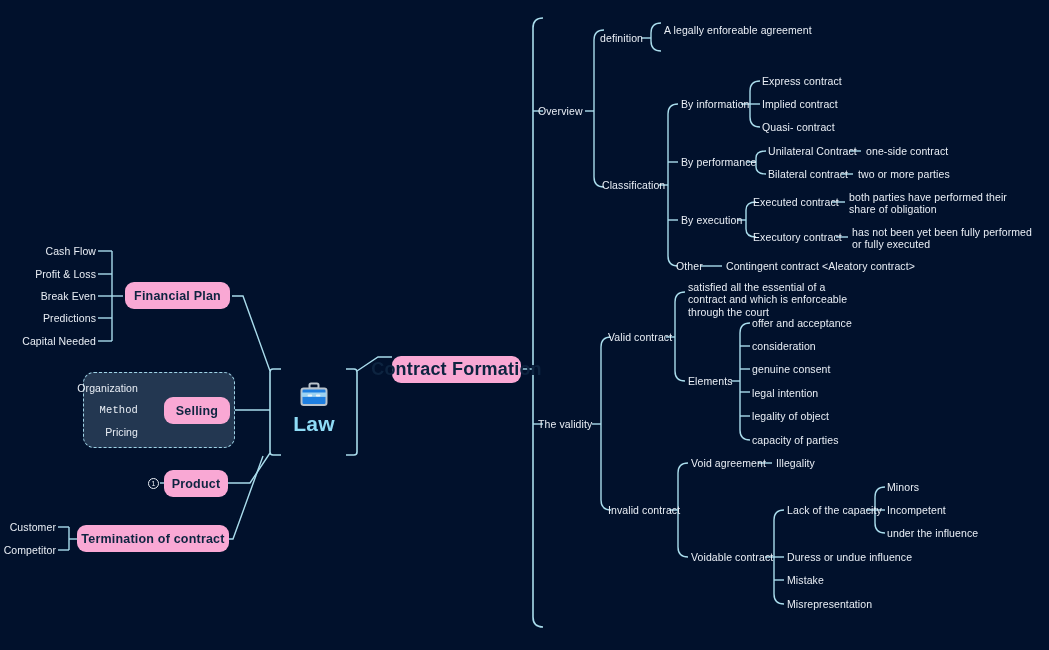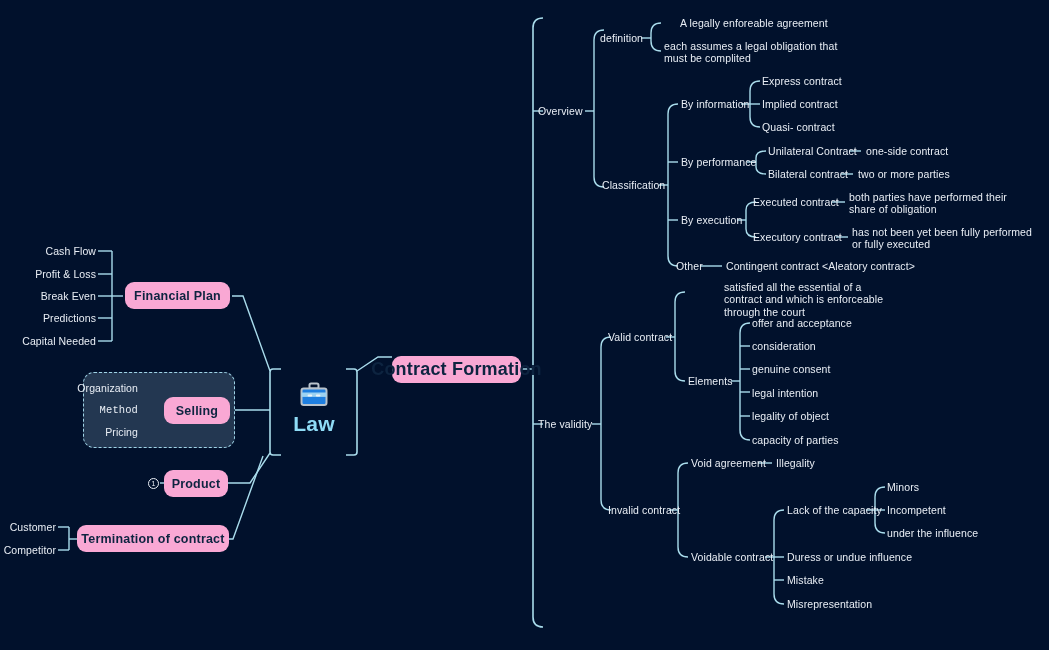--- a/index.html
+++ b/index.html
@@ -247,22 +247,21 @@
   <div class="leaf lefty" style="left:0px; top:521px; width:56px;">Customer</div>
   <div class="leaf lefty" style="left:0px; top:544px; width:56px;">Competitor</div>
 
   <div class="pill n2" style="left:392px; top:356px; width:129px; height:27px;">
     <span>Contract Formation</span>
   </div>
 
   <div class="leaf right" style="left:538px; top:105px;">Overview</div>
 
   <div class="leaf right" style="left:600px; top:32px;">definition</div>
-  <div class="leaf right wrap" style="left:664px; top:17px; width:200px;margin-left:16px;">A legally enforeable agreement</div>
-  <div class="leaf right wrap" style="left:664px; top:40px; width:190px;">each assumes a legal obligation that must be complited</div>
+  <div class="leaf right wrap" style="left:664px; top:24px; width:200px;">A legally enforeable agreement</div>
 
   <div class="leaf right" style="left:602px; top:179px;">Classification</div>
 
   <div class="leaf right" style="left:681px; top:98px;">By information</div>
   <div class="leaf right" style="left:762px; top:75px;">Express contract</div>
   <div class="leaf right" style="left:762px; top:98px;">Implied contract</div>
   <div class="leaf right" style="left:762px; top:121px;">Quasi- contract</div>
 
   <div class="leaf right" style="left:681px; top:156px;">By performance</div>
   <div class="leaf right" style="left:768px; top:145px;">Unilateral Contract</div>
@@ -275,21 +274,21 @@
   <div class="leaf right wrap" style="left:849px; top:191px; width:180px;">both parties have performed their share of obligation</div>
   <div class="leaf right" style="left:753px; top:231px;">Executory contract</div>
   <div class="leaf right wrap" style="left:852px; top:226px; width:192px;">has not been yet been fully performed or fully executed</div>
 
   <div class="leaf right" style="left:676px; top:260px;">Other</div>
   <div class="leaf right" style="left:726px; top:260px;">Contingent contract &lt;Aleatory contract&gt;</div>
 
   <div class="leaf right" style="left:538px; top:418px;">The validity</div>
 
   <div class="leaf right" style="left:608px; top:331px;">Valid contract</div>
-  <div class="leaf right wrap" style="left:688px; top:281px; width:175px;margin-left:36px;">satisfied all the essential of a contract and which is enforceable through the court</div>
+  <div class="leaf right wrap" style="left:688px; top:281px; width:175px;">satisfied all the essential of a contract and which is enforceable through the court</div>
   <div class="leaf right" style="left:688px; top:375px;">Elements</div>
   <div class="leaf right" style="left:752px; top:317px;">offer and acceptance</div>
   <div class="leaf right" style="left:752px; top:340px;">consideration</div>
   <div class="leaf right" style="left:752px; top:363px;">genuine consent</div>
   <div class="leaf right" style="left:752px; top:387px;">legal intention</div>
   <div class="leaf right" style="left:752px; top:410px;">legality of object</div>
   <div class="leaf right" style="left:752px; top:434px;">capacity of parties</div>
 
   <div class="leaf right" style="left:608px; top:504px;">Invalid contract</div>
   <div class="leaf right" style="left:691px; top:457px;">Void agreement</div>

